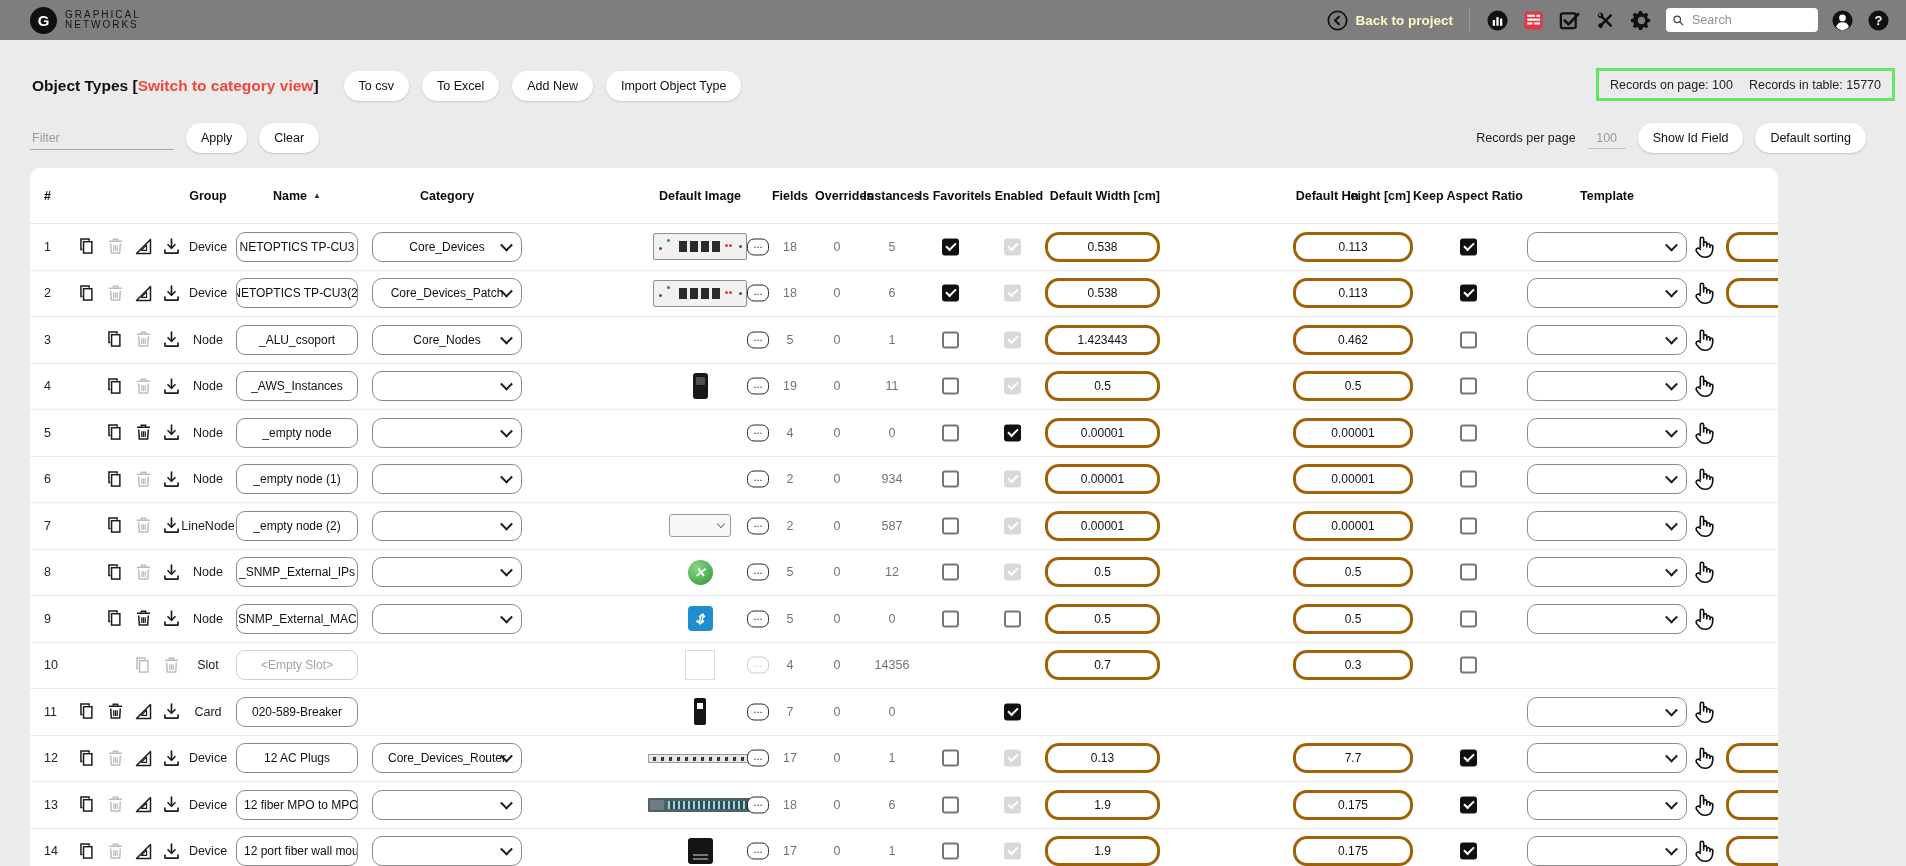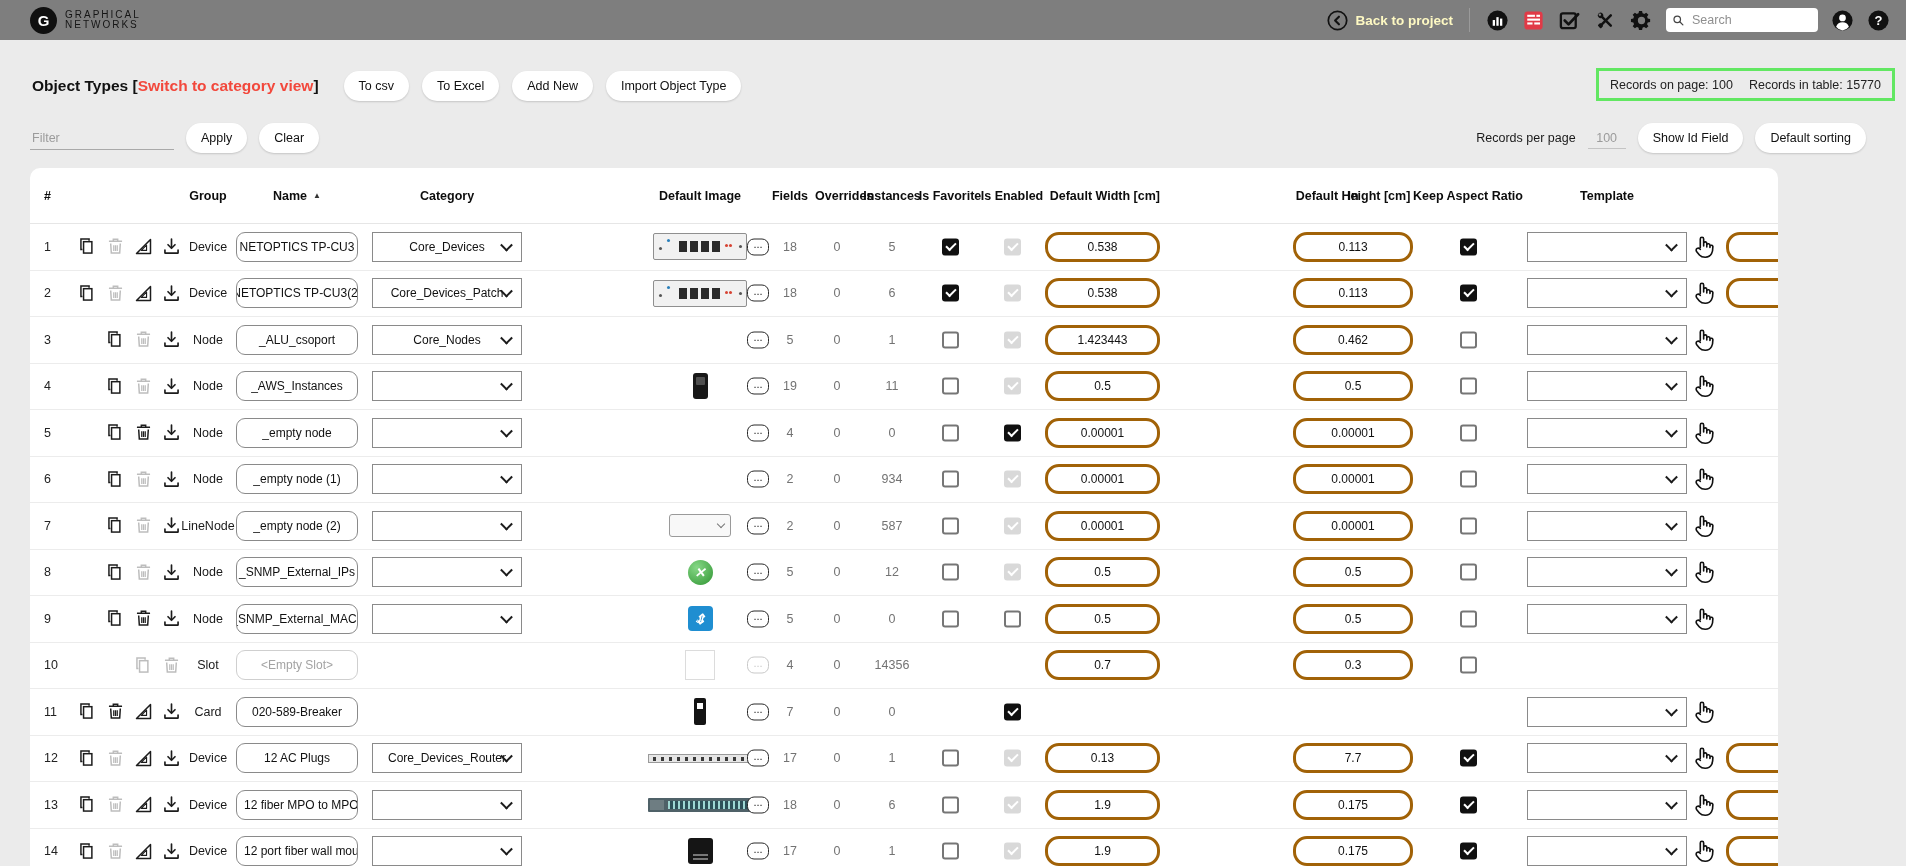--- a/index.html
+++ b/index.html
@@ -76,21 +76,21 @@
   .act-icon{width:21px;height:21px;cursor:pointer;}
   .act-icon svg{width:21px;height:21px;display:block;}
   .act-icon svg *{stroke:#1c1c1c;}
   .act-icon.dis svg *{stroke:#bdbdbd;}
   .c-group{left:146px;width:64px;text-align:center;font-size:12.5px;color:#1a1a1a;}
   .nbox{left:206px;width:122px;height:30px;border:1px solid #8a8a8a;border-radius:9px;background:#fff;
     display:flex;align-items:center;justify-content:center;font-size:12px;color:#111;
     overflow:hidden;white-space:nowrap;box-sizing:border-box;cursor:text;}
   .nbox.ph{color:#a3a3a3;border-color:#cfcfcf;}
   .nbox.ln{justify-content:flex-start;padding-left:7px;}
-  .sel{height:30px;border:1px solid #8a8a8a;border-radius:0;background:#fff;box-sizing:border-box;
+  .sel{height:30px;border:1px solid #8a8a8a;border-radius:10px;background:#fff;box-sizing:border-box;
     display:flex;align-items:center;justify-content:center;font-size:12px;color:#111;cursor:pointer;position:absolute;}
   .sel .chev{position:absolute;right:10px;top:50%;width:7px;height:7px;border-right:2px solid #1c1c1c;
     border-bottom:2px solid #1c1c1c;transform:translateY(-70%) rotate(45deg);}
   .catsel{left:342px;width:150px;}
   .tplsel{left:1497px;width:160px;}
   .imgcell{left:615px;width:110px;top:0;bottom:0;transform:none;display:flex;align-items:center;justify-content:center;}
   .thumb{display:block;position:relative;}
   .dots{left:717px;width:22px;height:17px;border:1.4px solid #2a2a2a;border-radius:7px;background:#fff;
     display:flex;align-items:center;justify-content:center;font-size:11px;line-height:5px;color:#1c1c1c;
     padding-bottom:5px;box-sizing:border-box;cursor:pointer;}

